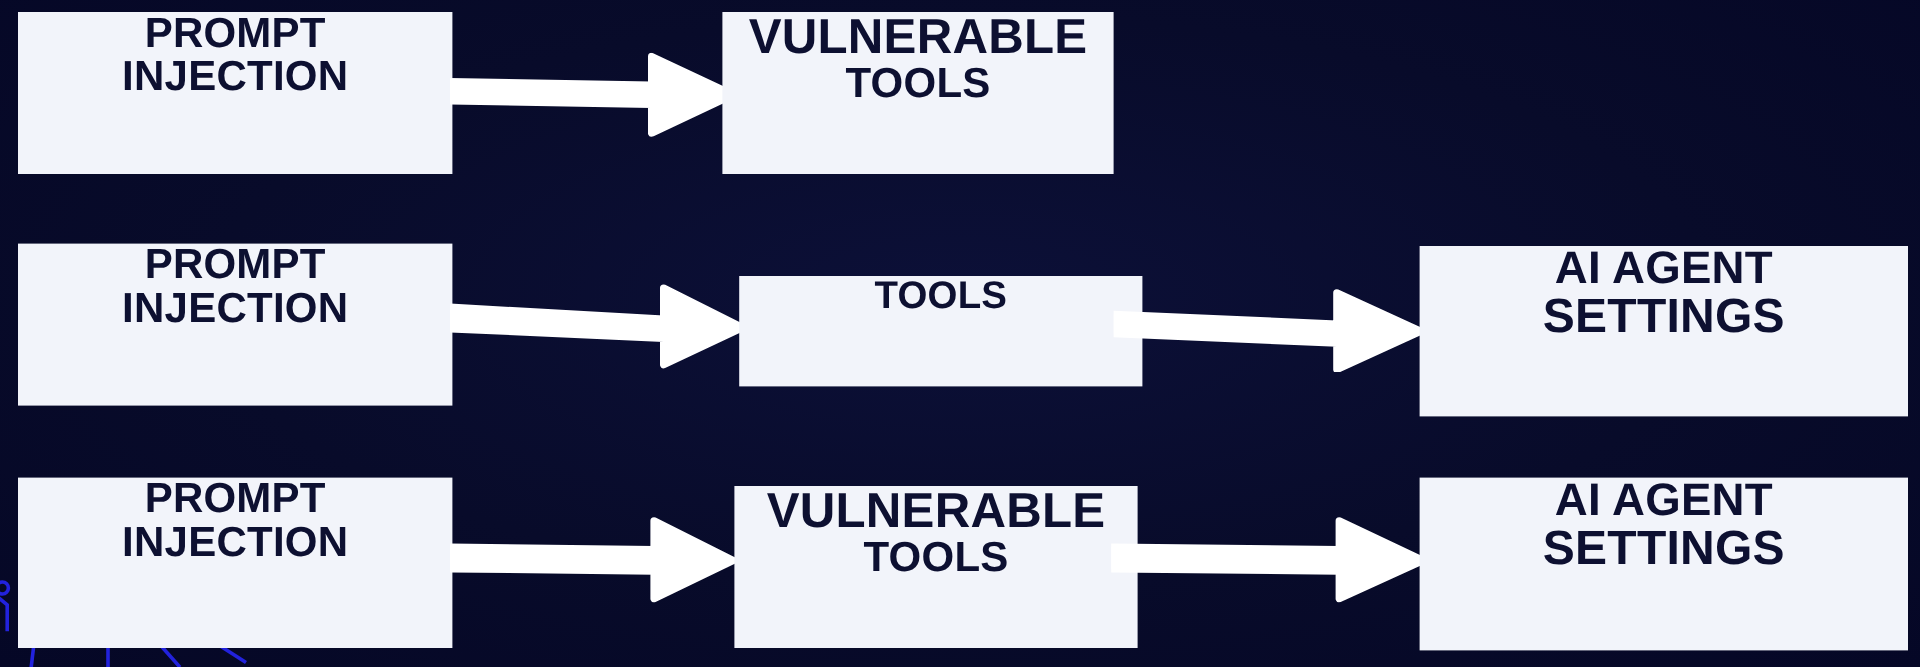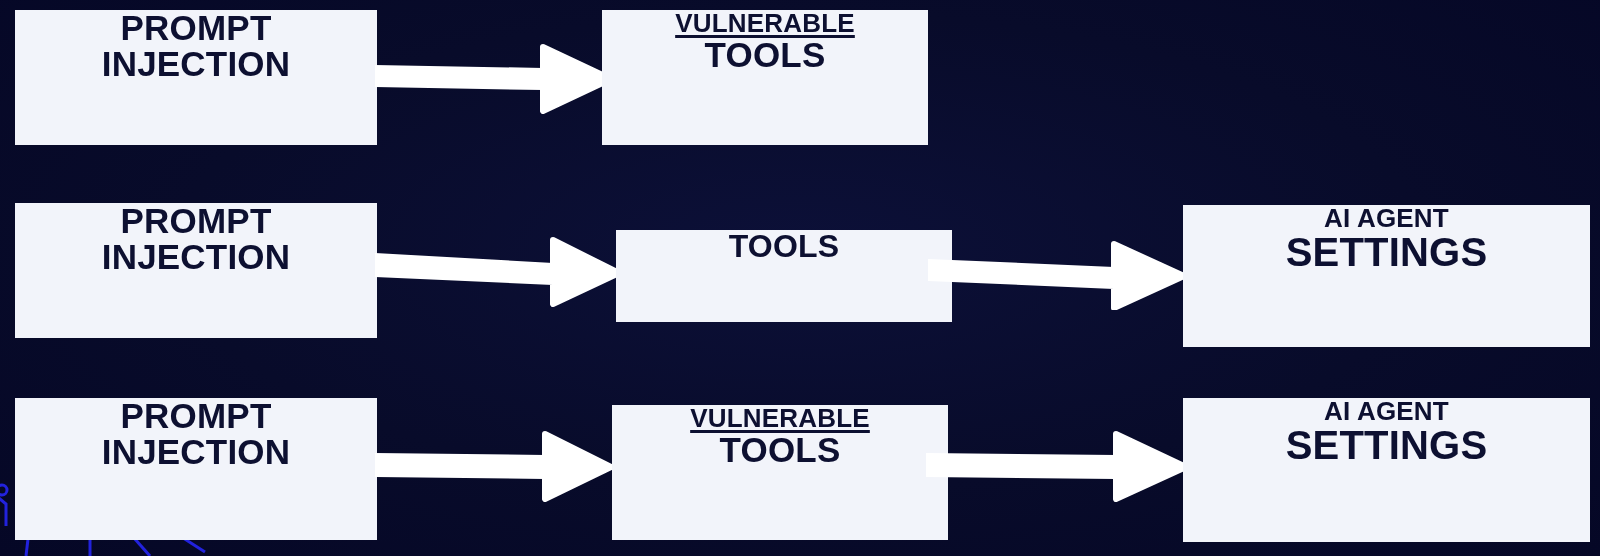--- a/index.html
+++ b/index.html
@@ -41,24 +41,24 @@
   }
   .node .l1, .node .l2 {
     display: block;
     white-space: nowrap;
     font-weight: bold;
     letter-spacing: 0.2px;
   }
 
   
   .t-prompt .l1, .t-prompt .l2 { font-size: 35px; }
-  .t-vuln .l1 { font-size: 26px; text-decoration: underline; text-underline-offset: 3px; text-decoration-thickness: 3px; }
+  .t-vuln .l1 { font-size: 41px; text-underline-offset: 3px; text-decoration-thickness: 3px; }
   .t-vuln .l2 { font-size: 35px; }
   .t-tools .l1 { font-size: 32px; }
-  .t-agent .l1 { font-size: 26px; }
+  .t-agent .l1 { font-size: 38px; }
   .t-agent .l2 { font-size: 40px; }
 
   
   .arrow {
     position: absolute;
     pointer-events: none;
   }
   .arrow svg { display: block; }
 </style>
 </head>

